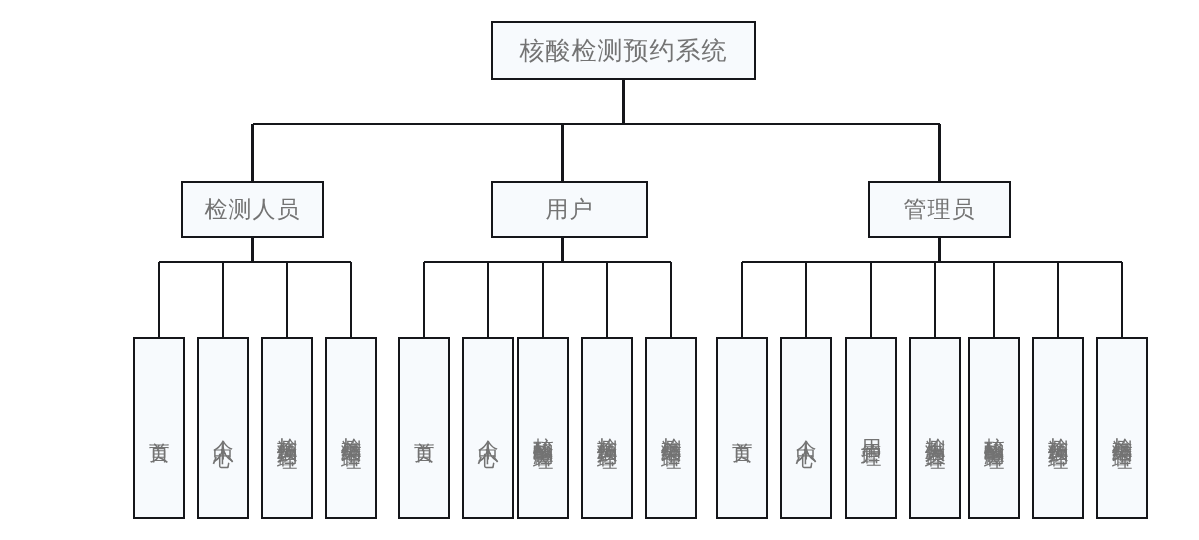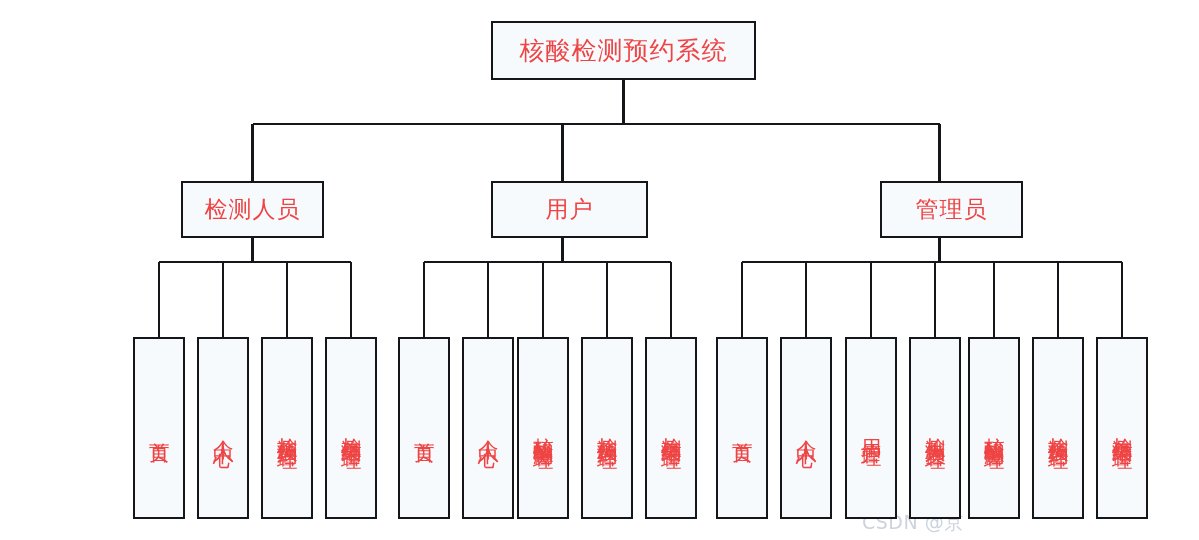--- a/index.html
+++ b/index.html
@@ -27,21 +27,21 @@
     pointer-events: none;
   }
   .node {
     position: absolute;
     box-sizing: border-box;
     border: 2px solid #15161a;
     background: #f7fafd;
     display: flex;
     align-items: center;
     justify-content: center;
-    color: #ef4444;
+    color: #737373;
     text-align: center;
     line-height: 1.02;
     z-index: 2;
   }
   .node-root {
     font-size: 25px;
     letter-spacing: 1px;
   }
   .node-mid {
     font-size: 23px;
@@ -138,21 +138,21 @@
       </div>
       <div class="node node-leaf" style="left: 517px; top: 337px; width: 52px; height: 182px;">
         <span>核酸检测管理</span>
       </div>
       <div class="node node-leaf" style="left: 581px; top: 337px; width: 52px; height: 182px;">
         <span>检测预约管理</span>
       </div>
       <div class="node node-leaf" style="left: 645px; top: 337px; width: 52px; height: 182px;">
         <span>检测结果管理</span>
       </div>
-      <div class="node node-mid" style="left: 868px; top: 181px; width: 143px; height: 57px; margin-left: 12px;">
+      <div class="node node-mid" style="left: 868px; top: 181px; width: 143px; height: 57px;">
         <span>管理员</span>
       </div>
       <div class="node node-leaf" style="left: 716px; top: 337px; width: 52px; height: 182px;">
         <span>首页</span>
       </div>
       <div class="node node-leaf" style="left: 780px; top: 337px; width: 52px; height: 182px;">
         <span>个人中心</span>
       </div>
       <div class="node node-leaf" style="left: 845px; top: 337px; width: 52px; height: 182px;">
         <span>用户管理</span>
@@ -164,14 +164,13 @@
         <span>核酸检测管理</span>
       </div>
       <div class="node node-leaf" style="left: 1032px; top: 337px; width: 52px; height: 182px;">
         <span>检测预约管理</span>
       </div>
       <div class="node node-leaf" style="left: 1096px; top: 337px; width: 52px; height: 182px;">
         <span>检测结果管理</span>
       </div>
     </div>
 
-  <div class="watermark">CSDN @京</div>
 </div>
 
 </body></html>

